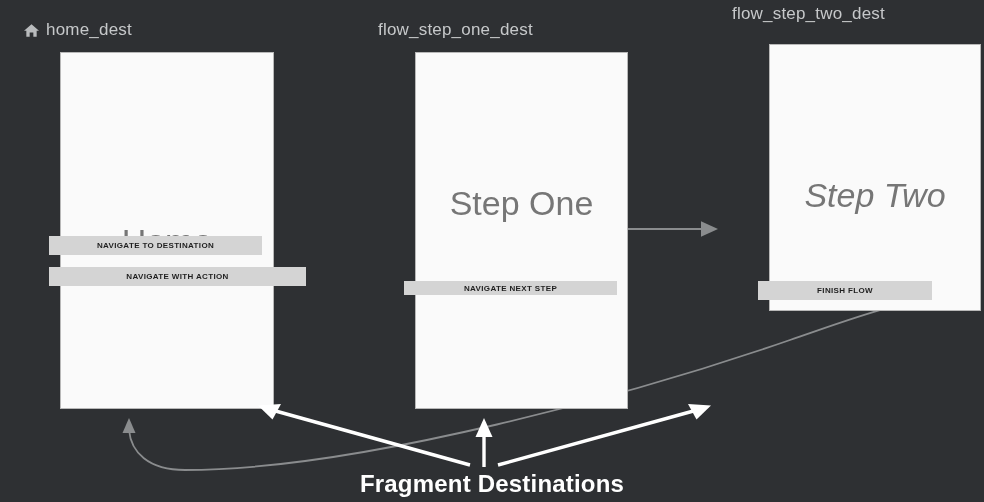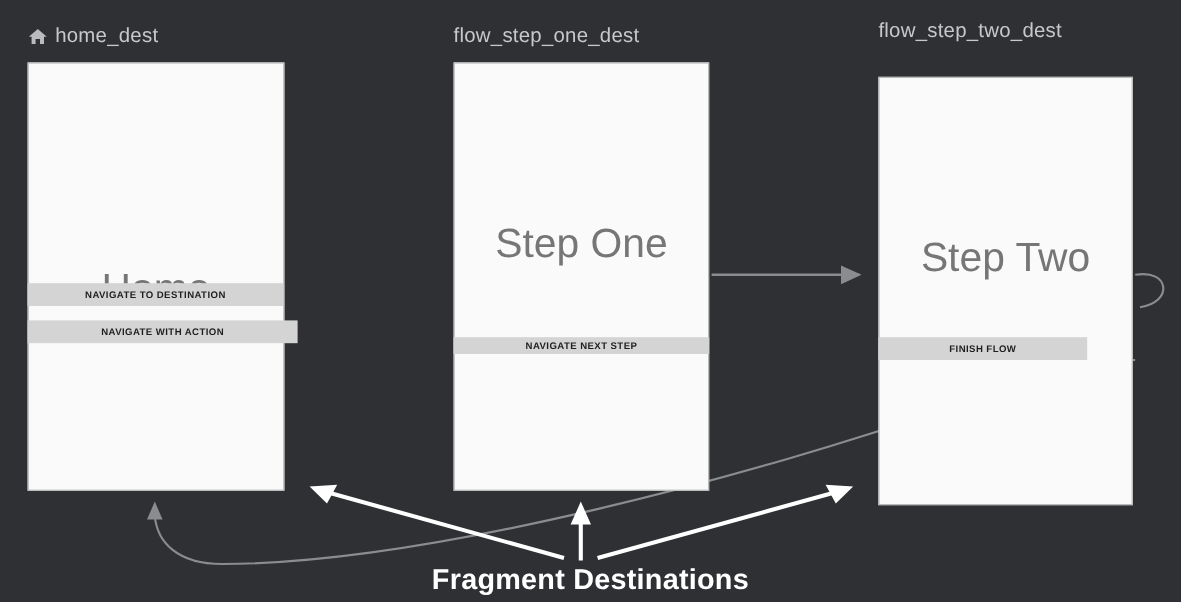--- a/index.html
+++ b/index.html
@@ -30,49 +30,51 @@
   .home-icon{display:inline-block;width:17px;height:15px;line-height:0;}
 
   
   .card{
     position:absolute;
     background:#fafafa;
     border:1px solid #b8b8b8;
     box-sizing:border-box;
     z-index:2;
     overflow:hidden;
+    margin-left:37px;
   }
   .screen-title{
     position:absolute;left:0;right:0;
     text-align:center;
     color:#767676;
     font-weight:400;
   }
   .btn{
     position:absolute;
     background:#d4d4d4;
     color:#1f1f1f;
     font-size:8px;
     font-weight:700;
     letter-spacing:.35px;
     text-align:center;
     display:flex;align-items:center;justify-content:center;
     box-sizing:border-box;
+    margin-left:26px;
   }
 
   
   #card-home{left:23px;top:52px;width:214px;height:357px;}
   #card-home .screen-title{top:169px;font-size:34px;}
 
   
   #card-step-one{left:378px;top:52px;width:213px;height:357px;}
   #card-step-one .screen-title{top:131px;font-size:34px;}
 
   
-  #card-step-two{left:732px;top:64px;width:212px;height:357px;}
+  #card-step-two{left:732px;top:44px;width:212px;height:267px;font-style:italic;}
   #card-step-two .screen-title{top:131px;font-size:34px;}
 
   
   .btn{position:absolute;z-index:4;}
 
   
   #caption{
     position:absolute;
     left:0;right:0;
     top:470px;
@@ -116,29 +118,29 @@
 
   <div class="dest-label" style="left:23px;top:20px;">
     <span class="home-icon">
       <svg viewBox="0 0 20 18" width="17" height="15">
         <path d="M10 1.5 L19 9.2 L16.2 9.2 L16.2 16.5 L12.2 16.5 L12.2 11.4 L7.8 11.4 L7.8 16.5 L3.8 16.5 L3.8 9.2 L1 9.2 Z" fill="#b9bbbd"></path>
       </svg>
     </span>
     <span>home_dest</span>
   </div>
 
-  <div class="dest-label" style="left:732px;top:16px;">
+  <div class="dest-label" style="left:732px;top:4px;">
     <span>flow_step_two_dest</span>
   </div>
 
   <div class="card" id="card-home">
     <div class="screen-title">Home</div>
   </div>
   <div class="btn b1" style="left:23px;top:236px;width:213px;height:19px;">NAVIGATE TO DESTINATION</div>
-  <div class="btn b2" style="left:23px;top:267px;width:225px;height:19px;">NAVIGATE WITH ACTION</div>
+  <div class="btn b2" style="left:23px;top:267px;width:257px;height:19px;">NAVIGATE WITH ACTION</div>
 
   <div class="card" id="card-step-one">
     <div class="screen-title">Step One</div>
   </div>
   <div class="btn b1" style="left:378px;top:281px;width:213px;height:14px;">NAVIGATE NEXT STEP</div>
 
   <div class="card" id="card-step-two">
     <div class="screen-title">Step Two</div>
   </div>
   <div class="btn b1" style="left:732px;top:281px;width:174px;height:19px;">FINISH FLOW</div>

